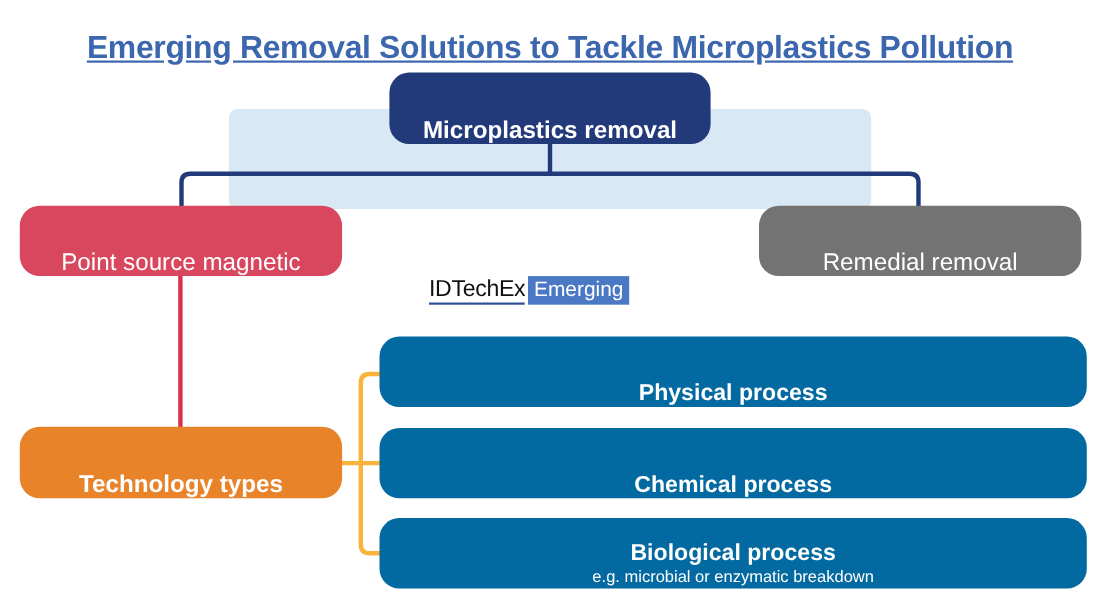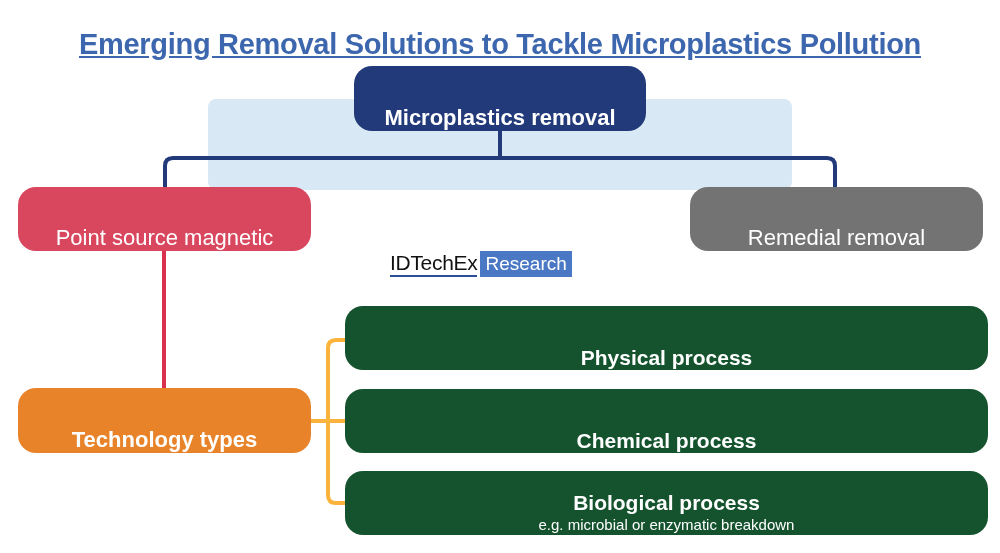--- a/index.html
+++ b/index.html
@@ -14,21 +14,21 @@
     }
     .bg-panel { left: 208px; top: 99px; width: 584px; height: 91px; background: #d9e8f5; border-radius: 8px; }
     .box {
       display: flex; flex-direction: column; align-items: center; justify-content: flex-end;
       color: #ffffff; border-radius: 18px; text-align: center;
     }
     .root { left: 354px; top: 66px; width: 292px; height: 65px; background: #233a7a; font-size: 22px; font-weight: bold; }
     .point { left: 18px; top: 187px; width: 293px; height: 64px; background: #d9475f; font-size: 22px; }
     .remedial { left: 690px; top: 187px; width: 293px; height: 64px; background: #737373; font-size: 22px; }
     .tech { left: 18px; top: 388px; width: 293px; height: 65px; background: #e8832a; font-size: 22px; font-weight: bold; }
-    .proc { left: 345px; width: 643px; height: 64px; background: #14532d; }
+    .proc { left: 345px; width: 643px; height: 64px; background: #0369a1; }
     .proc .pt { font-size: 21px; font-weight: bold; line-height: 25px; }
     .proc .ps { font-size: 15px; line-height: 20px; }
     .logo { left: 390px; top: 249px; height: 28px; display: flex; align-items: flex-end; gap: 3px; }
     .logo-text { font-size: 21px; color: #111; border-bottom: 2px solid #2d4f9a; line-height: 24px; letter-spacing: -0.3px; }
     .logo-badge { background: #4a78c4; color: #fff; font-size: 19px; padding: 1px 5px; line-height: 24px; }
     svg.lines { position: absolute; left: 0; top: 0; }
   </style>
 </head>
 <body>
 
@@ -56,21 +56,21 @@
 <div class="abs box point">
   <span>Point source magnetic</span>
 </div>
 
 <div class="abs box remedial">
   <span>Remedial removal</span>
 </div>
 
 <div class="abs logo">
   <span class="logo-text">IDTechEx</span>
-  <span class="logo-badge">Research</span>
+  <span class="logo-badge">Emerging</span>
 </div>
 
 <div class="abs box tech">
   <span>Technology types</span>
 </div>
 
 <div class="abs box proc" style="top:306px;">
   <span class="pt">Physical process</span>
 </div>
 

